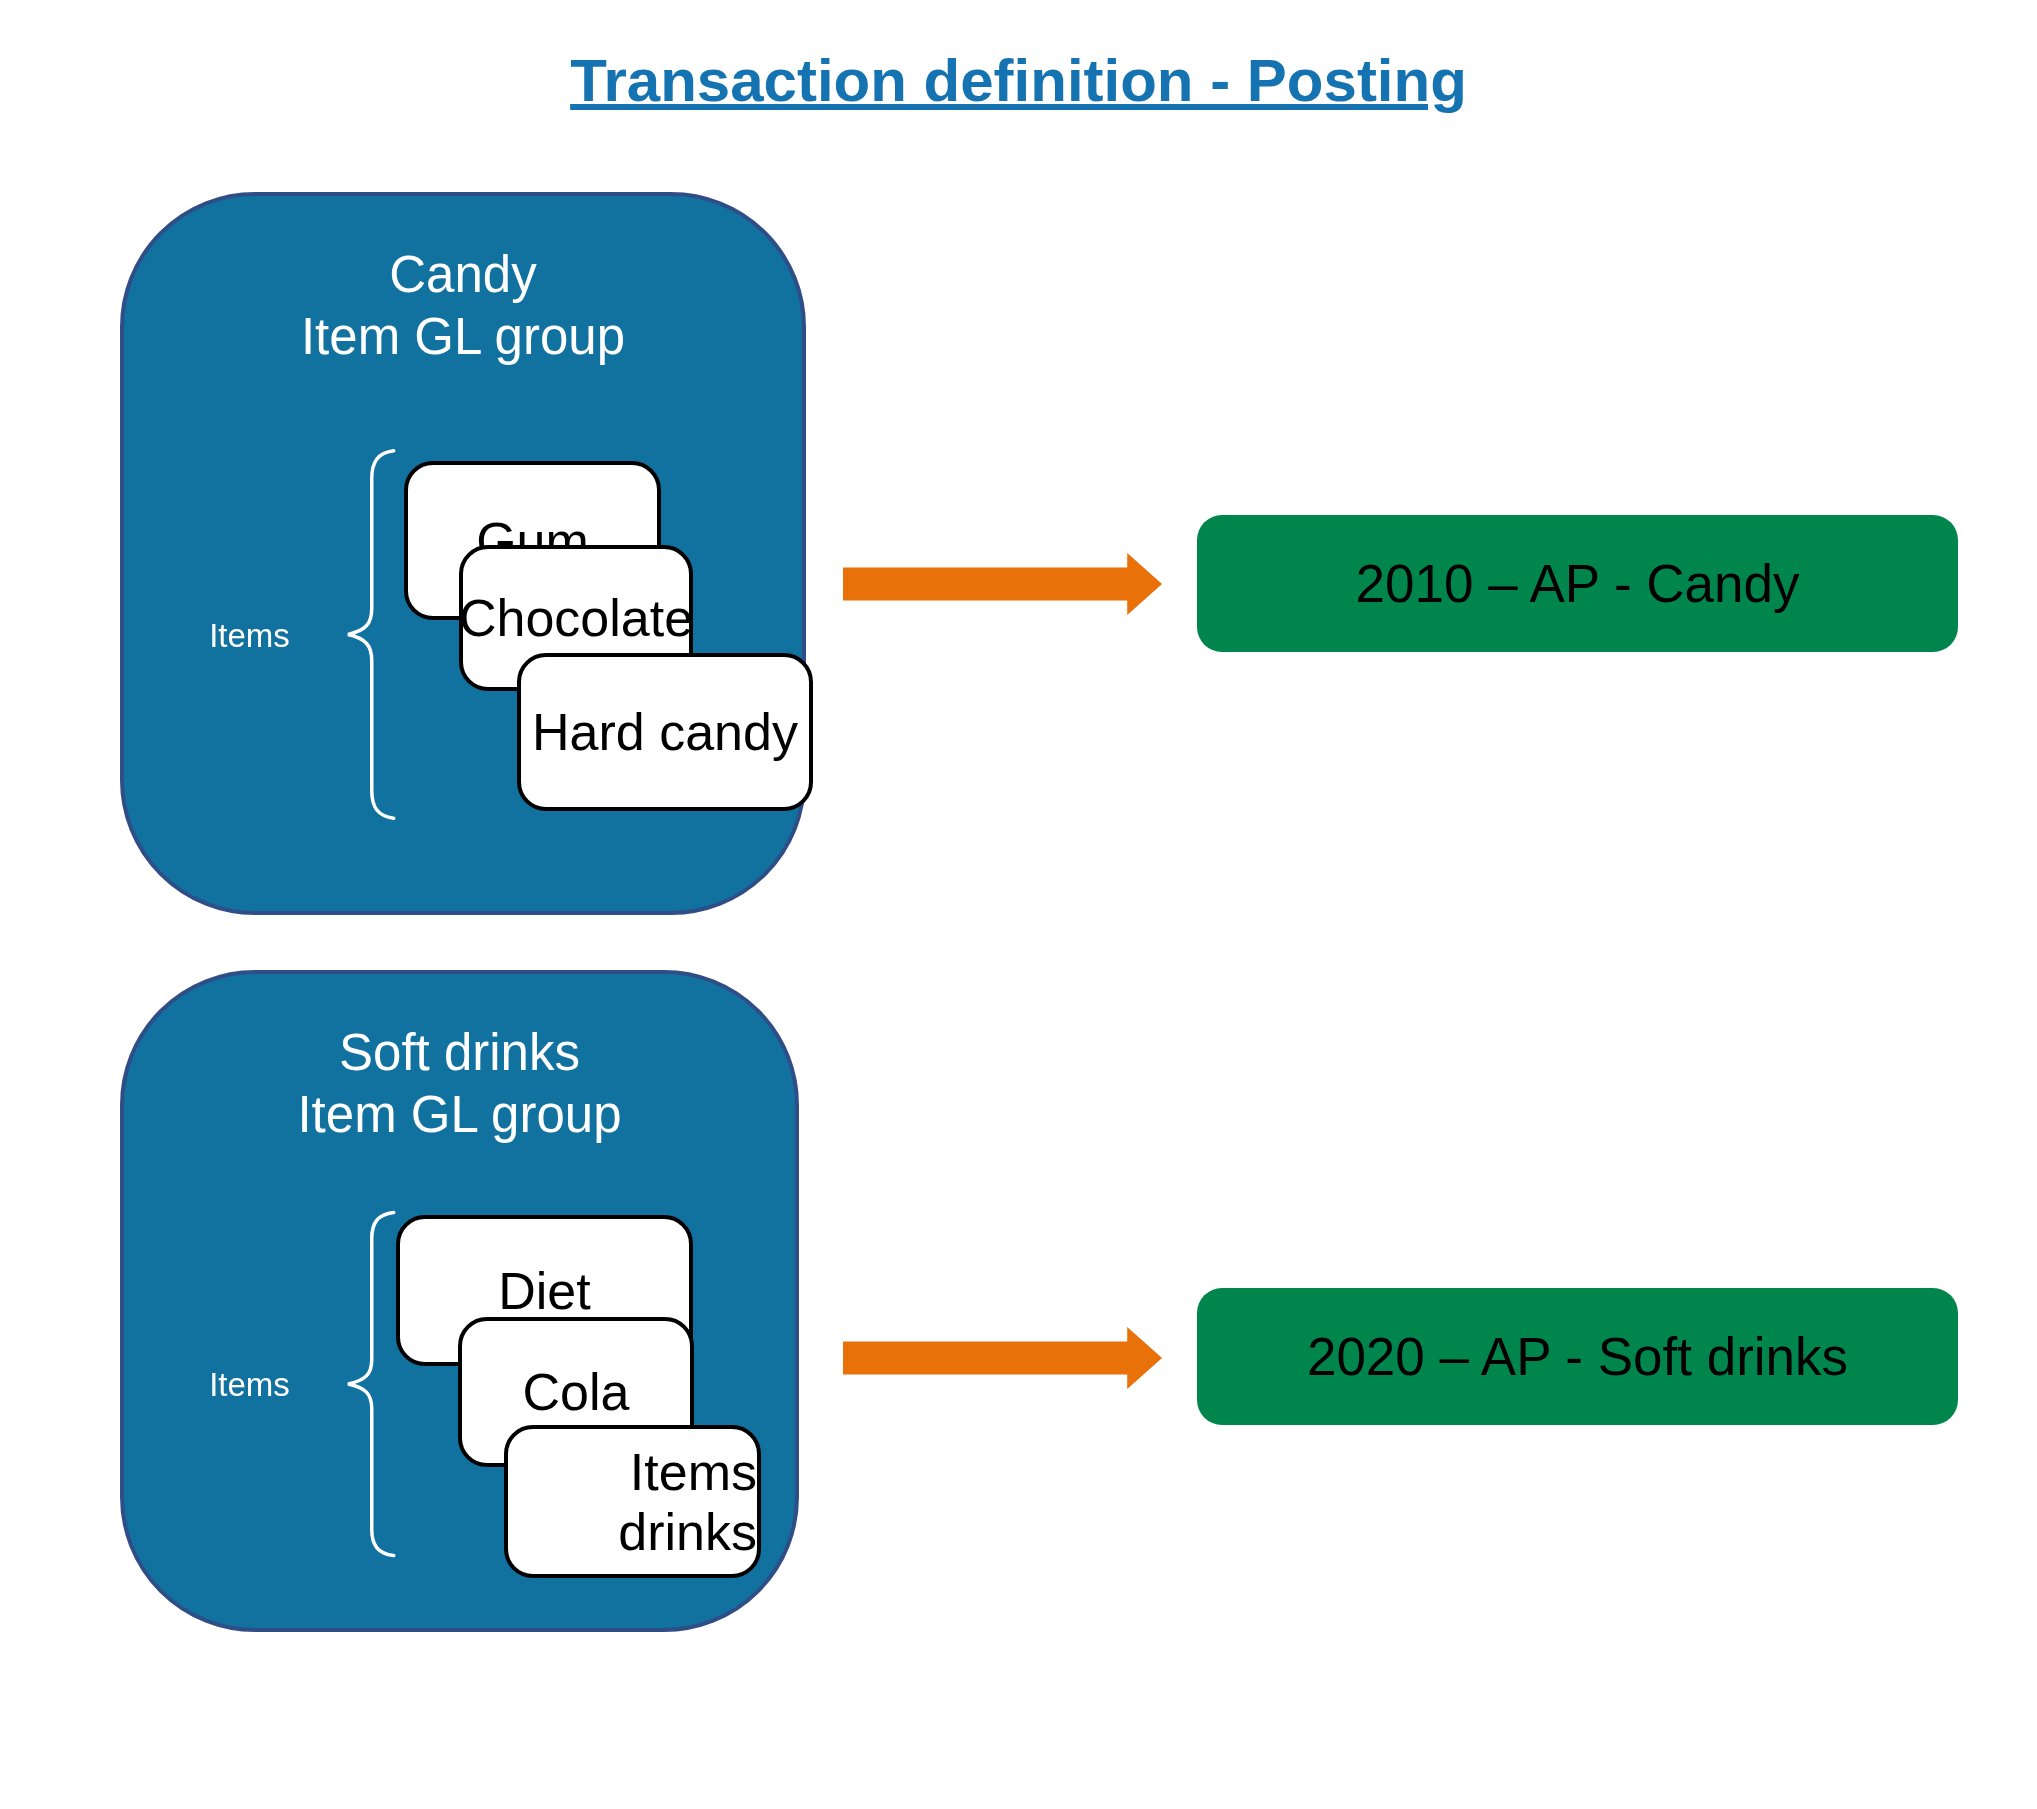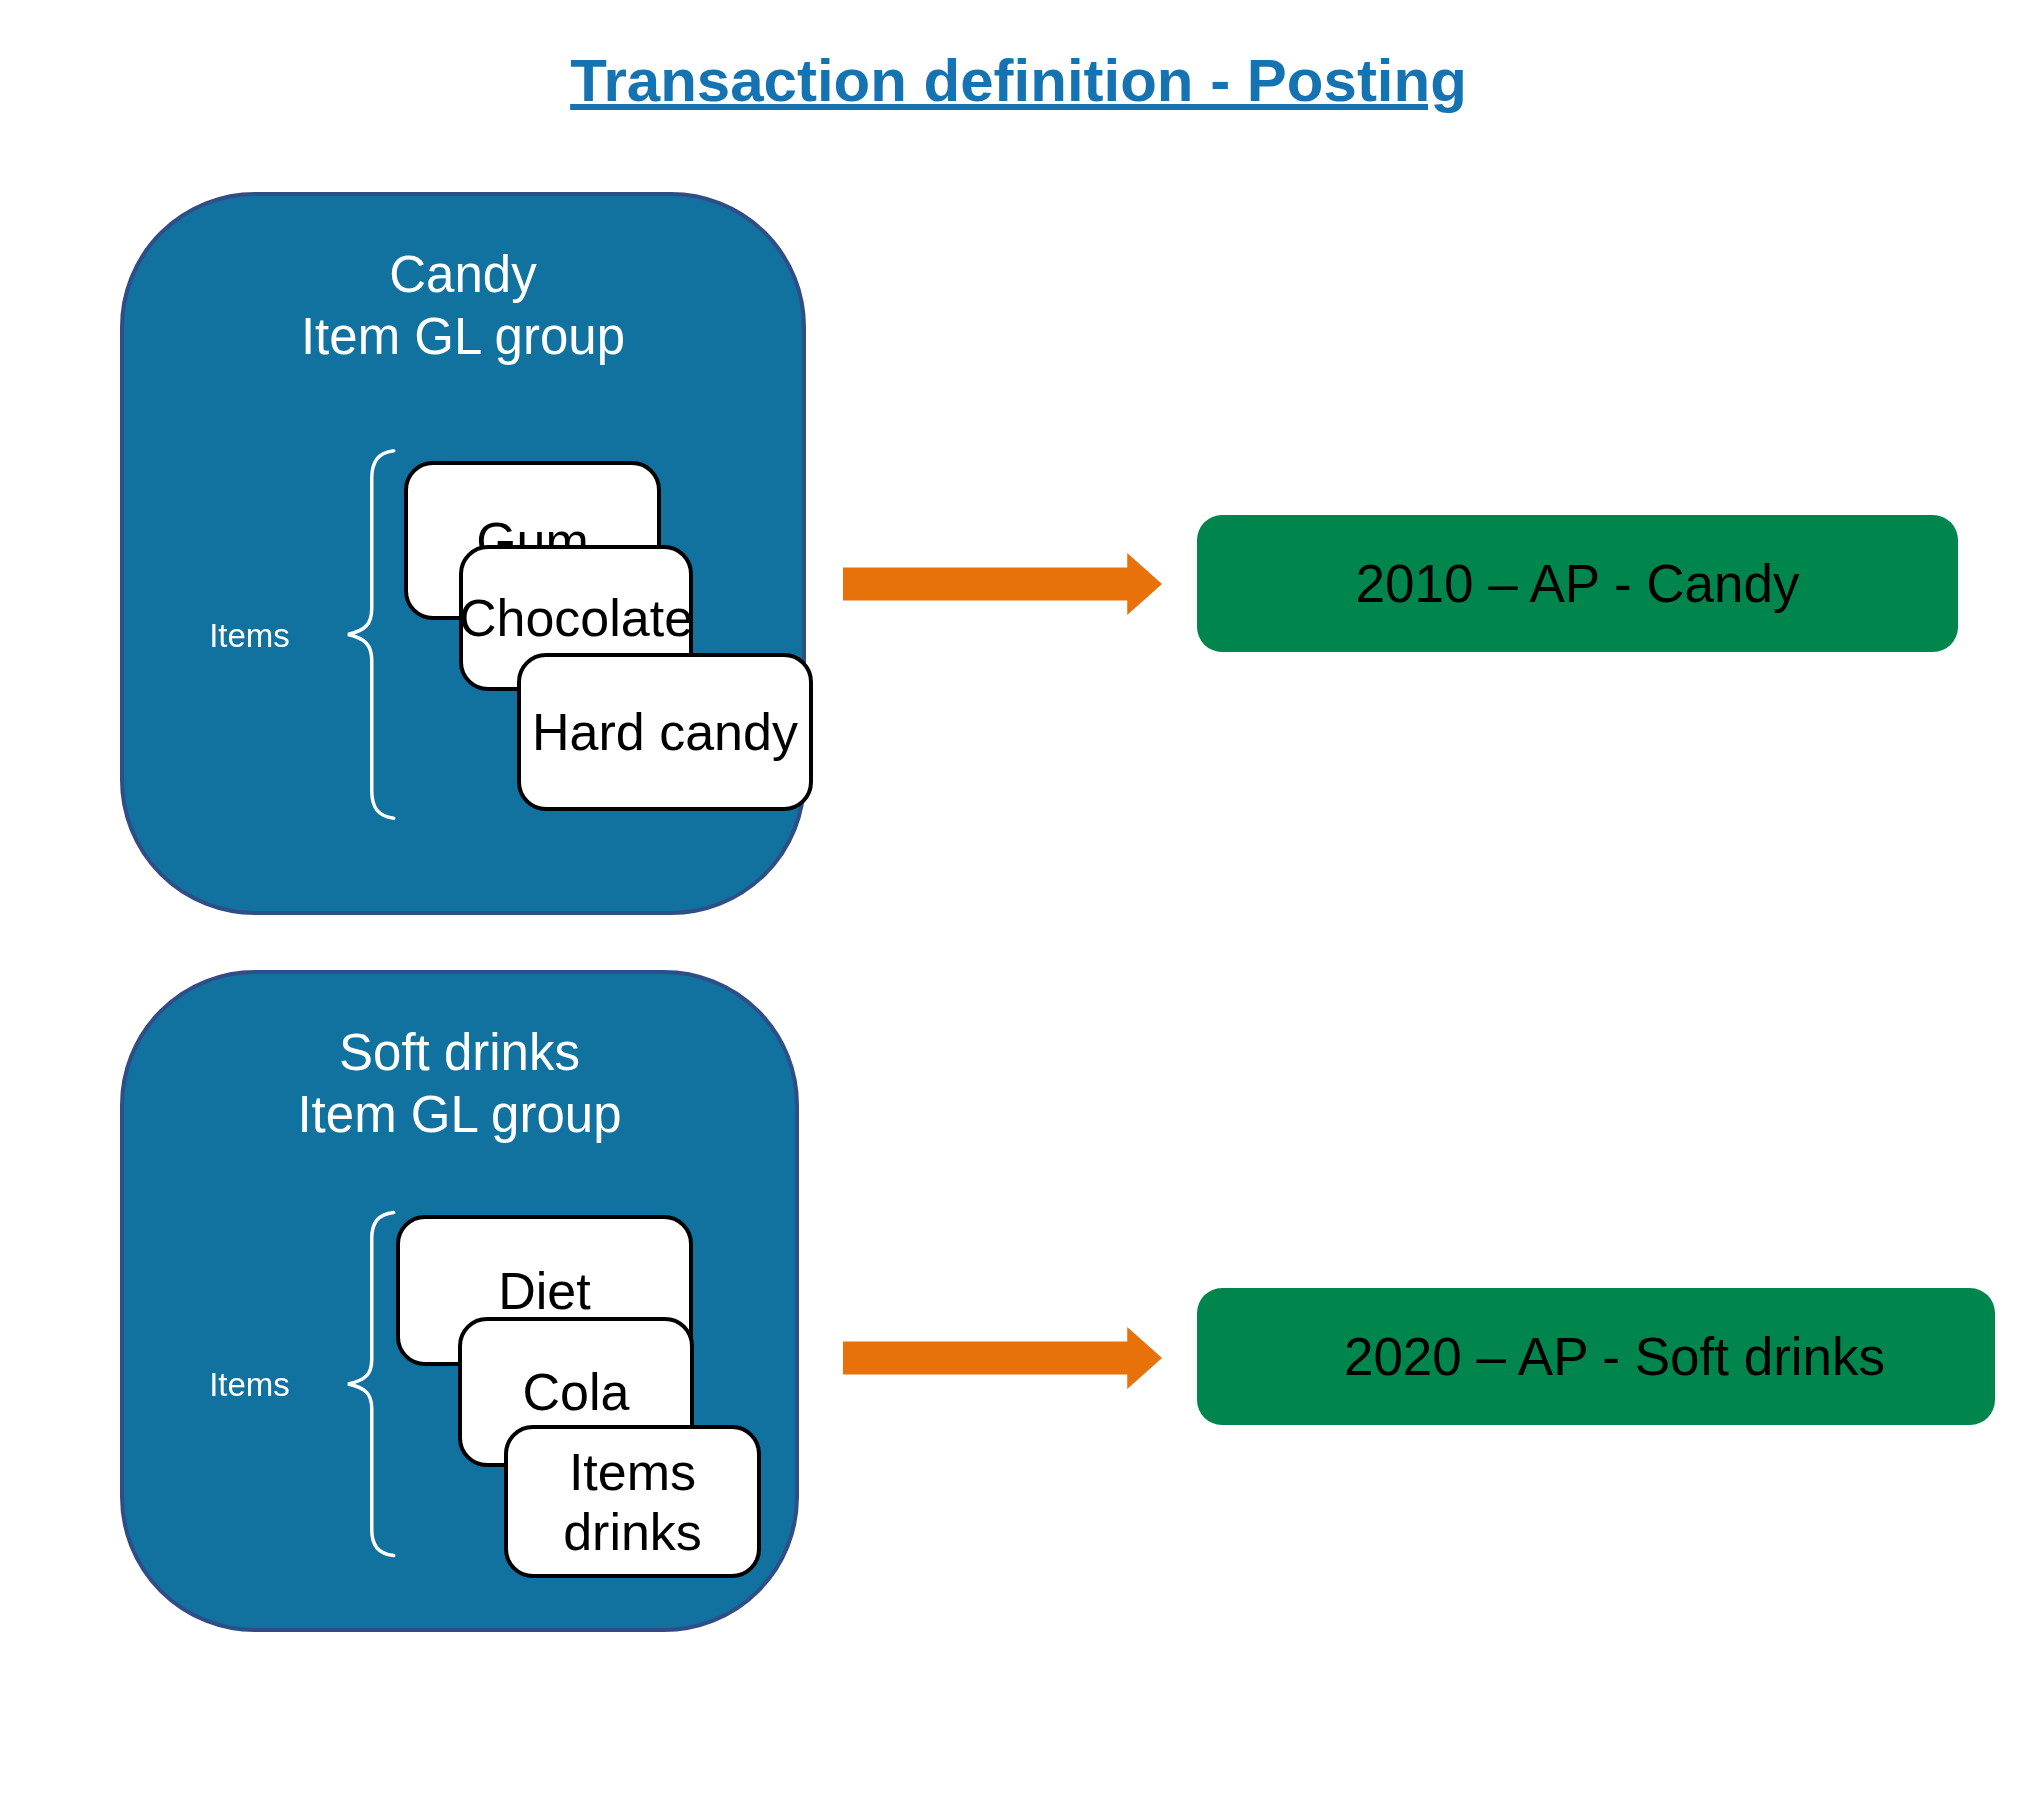--- a/index.html
+++ b/index.html
@@ -59,21 +59,21 @@
   .brace2{top:234px; height:352px;}
   .card{
     position:absolute;
     background:#ffffff;
     border:4.8px solid #000000;
     border-radius:29px;
     box-sizing:border-box;
     display:flex;
     align-items:center;
     justify-content:center;
-    text-align:center;
+    text-align:right;
     font-size:52px;
     line-height:60px;
     color:#000000;
   }
   .g1c1{left:280px; top:265px; width:257px; height:159px;}
   .g1c2{left:335px; top:349px; width:234px; height:146px;}
   .g1c3{left:393px; top:457px; width:296px; height:158px;}
   .g2c1{left:272px; top:241px; width:297px; height:151px;}
   .g2c2{left:334px; top:343px; width:236px; height:150px;}
   .g2c3{left:380px; top:451px; width:257px; height:153px;}
@@ -92,21 +92,21 @@
     background:var(--green,#00854C);
     border-radius:25px;
     display:flex;
     align-items:center;
     justify-content:center;
     text-align:center;
     color:#000000;
     font-size:53px;
   }
   .gl1{left:1197px; top:515px;}
-  .gl2{left:1197px; top:1288px;padding-left:37px;}
+  .gl2{left:1197px; top:1288px;}
   .brace path{
     fill:none;
     stroke:#ffffff;
     stroke-width:3.5;
     stroke-linecap:round;
     vector-effect:non-scaling-stroke;
   }
 </style>
 </head>
 <body>

